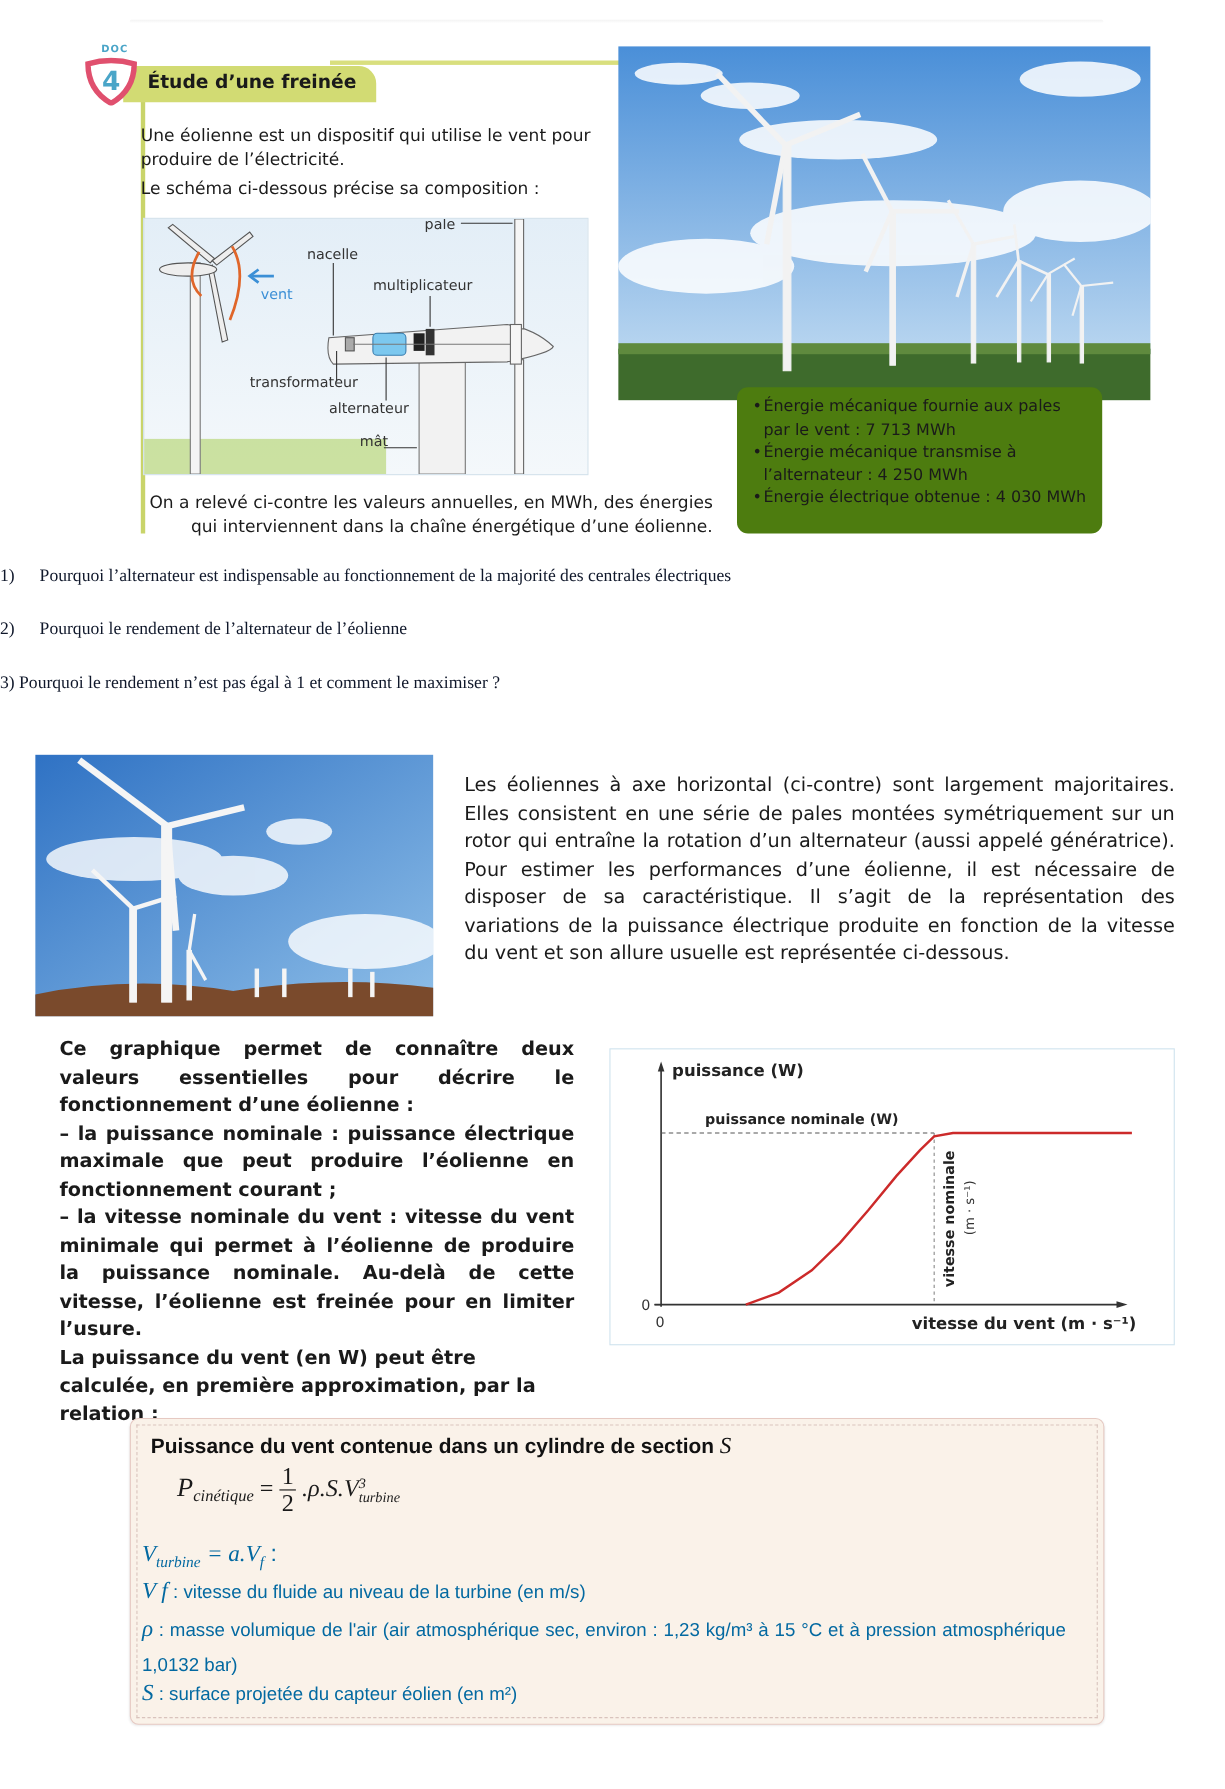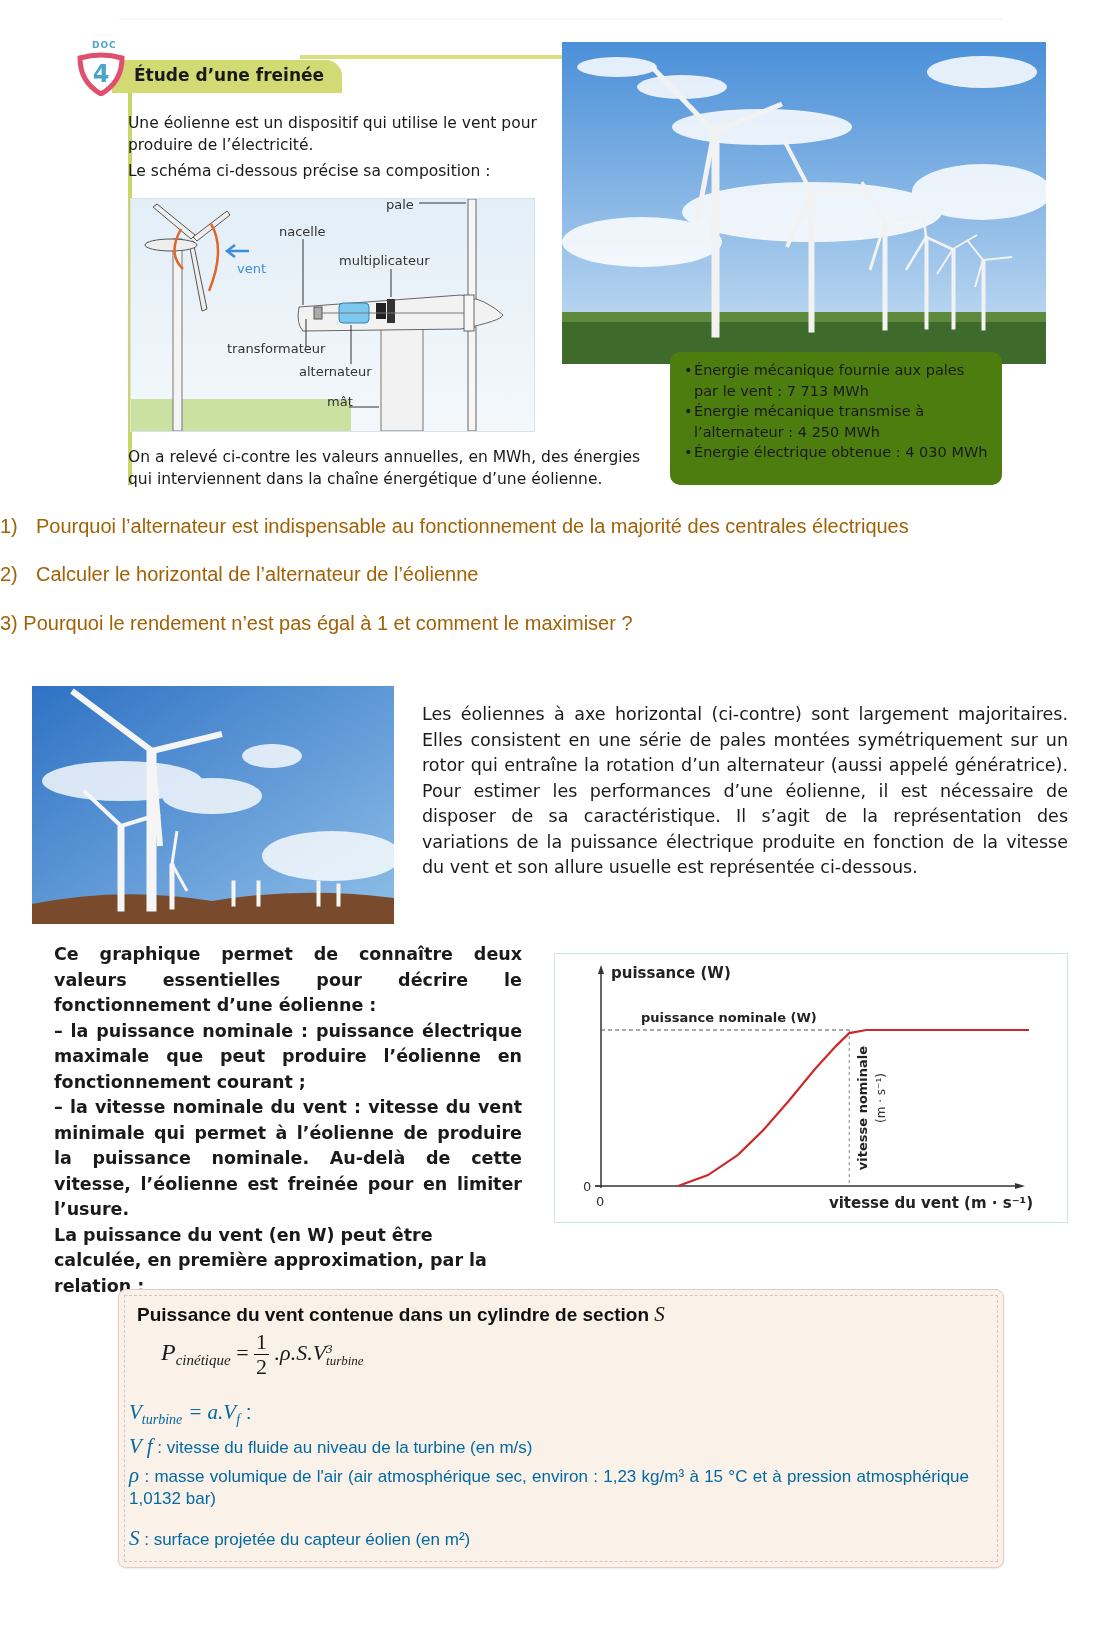--- a/index.html
+++ b/index.html
@@ -10,30 +10,30 @@
   .doc-hline { left:300px; top:55px; width:270px; height:4px; background:#d9df7e; }
   .title-band { left:112px; top:60px; width:230px; height:33px; background:#d2db73; border-radius:0 16px 0 0; }
   .doc-badge { left:76px; top:52px; width:50px; height:44px; }
   .doc-label { left:92px; top:40px; font-size:9px; font-weight:bold; color:#4aa5c8; letter-spacing:1px; }
   .doc-title { left:134px; top:65px; font-size:17px; font-weight:bold; color:#1a1a1a; font-family:"DejaVu Sans", sans-serif; }
   .intro { left:128px; top:112px; width:420px; font-size:15.5px; line-height:22px; }
   .intro p { margin:0 0 4px 0; }
   .schema { left:130px; top:198px; width:403px; height:232px; background:linear-gradient(#e3eef7,#f4f8fb); border:1px solid #d3e2ec; overflow:hidden; }
   .schema .lbl { position:absolute; font-size:13px; color:#333; }
   .schema .vent { color:#3b8fd6; }
-  .relev { left:128px; top:446px; width:520px; font-size:15.5px; line-height:22px; }
+  .relev { left:128px; top:446px; width:520px; font-size:15.5px; line-height:22px;text-align:right; }
 
   .photo1 { left:562px; top:42px; width:484px; height:322px; overflow:hidden; }
   .energy-box { left:670px; top:352px; width:332px; height:133px; background:#4d7c0f; border-radius:10px; }
   .energy-list { list-style:none; margin:0; padding:8px 10px 0 14px; font-size:14.5px; line-height:20.5px; }
   .energy-list li { position:relative; padding-left:10px; }
   .energy-list li::before { content:"•"; position:absolute; left:0; }
 
   
-  .q { left:0; font-family:Liberation Sans, sans-serif; font-size:20px; color:#a16207; }
+  .q { left:0; font-family:Liberation Serif, serif; font-size:16px; color:#0f172a; }
   .q1 { top:515px; } .q2 { top:563px; } .q3 { top:612px; }
   .qnum { display:inline-block; width:36px; }
 
   
   .photo2 { left:32px; top:686px; width:362px; height:238px; overflow:hidden; }
   .p-right { left:422px; top:702px; width:646px; font-size:17.5px; line-height:25.5px; text-align:justify; }
   .p-right p { margin:0 0 4px 0; }
   .p-left { left:54px; top:942px; width:468px; font-size:17.5px; line-height:25.5px; text-align:justify;font-weight:bold; }
   .p-left p { margin:0; }
   .graph-box { left:554px; top:953px; width:512px; height:268px; border:1px solid #cfe3ee; background:#fff; }
@@ -157,21 +157,21 @@
 
 <div class="abs energy-box">
   <ul class="energy-list">
     <li><span>Énergie mécanique fournie aux pales par le vent</span> : <span>7 713 MWh</span></li>
     <li><span>Énergie mécanique transmise à l’alternateur</span> : <span>4 250 MWh</span></li>
     <li><span>Énergie électrique obtenue</span> : <span>4 030 MWh</span></li>
   </ul>
 </div>
 
 <div class="abs q q1"><span class="qnum">1)</span><span>Pourquoi l’alternateur est indispensable au fonctionnement de la majorité des centrales électriques</span></div>
-<div class="abs q q2"><span class="qnum">2)</span><span>Calculer le horizontal de l’alternateur de l’éolienne</span></div>
+<div class="abs q q2"><span class="qnum">2)</span><span>Pourquoi le rendement de l’alternateur de l’éolienne</span></div>
 <div class="abs q q3"><span>3)</span> <span>Pourquoi le rendement n’est pas égal à 1 et comment le maximiser ?</span></div>
 
 <svg class="abs photo2" viewBox="0 0 362 238" preserveAspectRatio="none">
   <defs>
     <linearGradient id="sky2" x1="0" y1="0" x2="1" y2="1">
       <stop offset="0" stop-color="#2f72c4"></stop>
         <stop offset="1" stop-color="#8fbfe8"></stop>
     </linearGradient>
   </defs>
   <rect width="362" height="238" fill="url(#sky2)"></rect>
@@ -247,19 +247,19 @@
     <span>.ρ.S.V</span><span style="display:inline-block;vertical-align:middle;line-height:12px;font-size:13px"><span style="display:block">3</span><span style="display:block">turbine</span></span>
   </div>
   <div class="f-line" style="top:110px;font-size:21px">
     <span class="math">V</span><sub class="math" style="font-size:14px">turbine</sub>
     <span class="math">= a.V</span><sub class="math" style="font-size:14px">f</sub>
     <span>:</span>
   </div>
   <div class="f-line" style="top:144px">
     <span class="math" style="font-size:21px">V f</span><span> : vitesse du fluide au niveau de la turbine (en m/s)</span>
   </div>
-  <div class="f-line" style="top:174px;width:840px;line-height:22px;text-align:justify">
+  <div class="f-line" style="top:174px;width:840px;line-height:32px;text-align:justify">
     <span class="math" style="font-size:21px">ρ</span><span> : masse volumique de l'air (air atmosphérique sec, environ : 1,23 kg/m³ à 15 °C et à pression atmosphérique 1,0132 bar)</span>
   </div>
   <div class="f-line" style="top:236px">
     <span class="math" style="font-size:21px">S</span><span> : surface projetée du capteur éolien (en m²)</span>
   </div>
 </div>
 
 </body></html>

